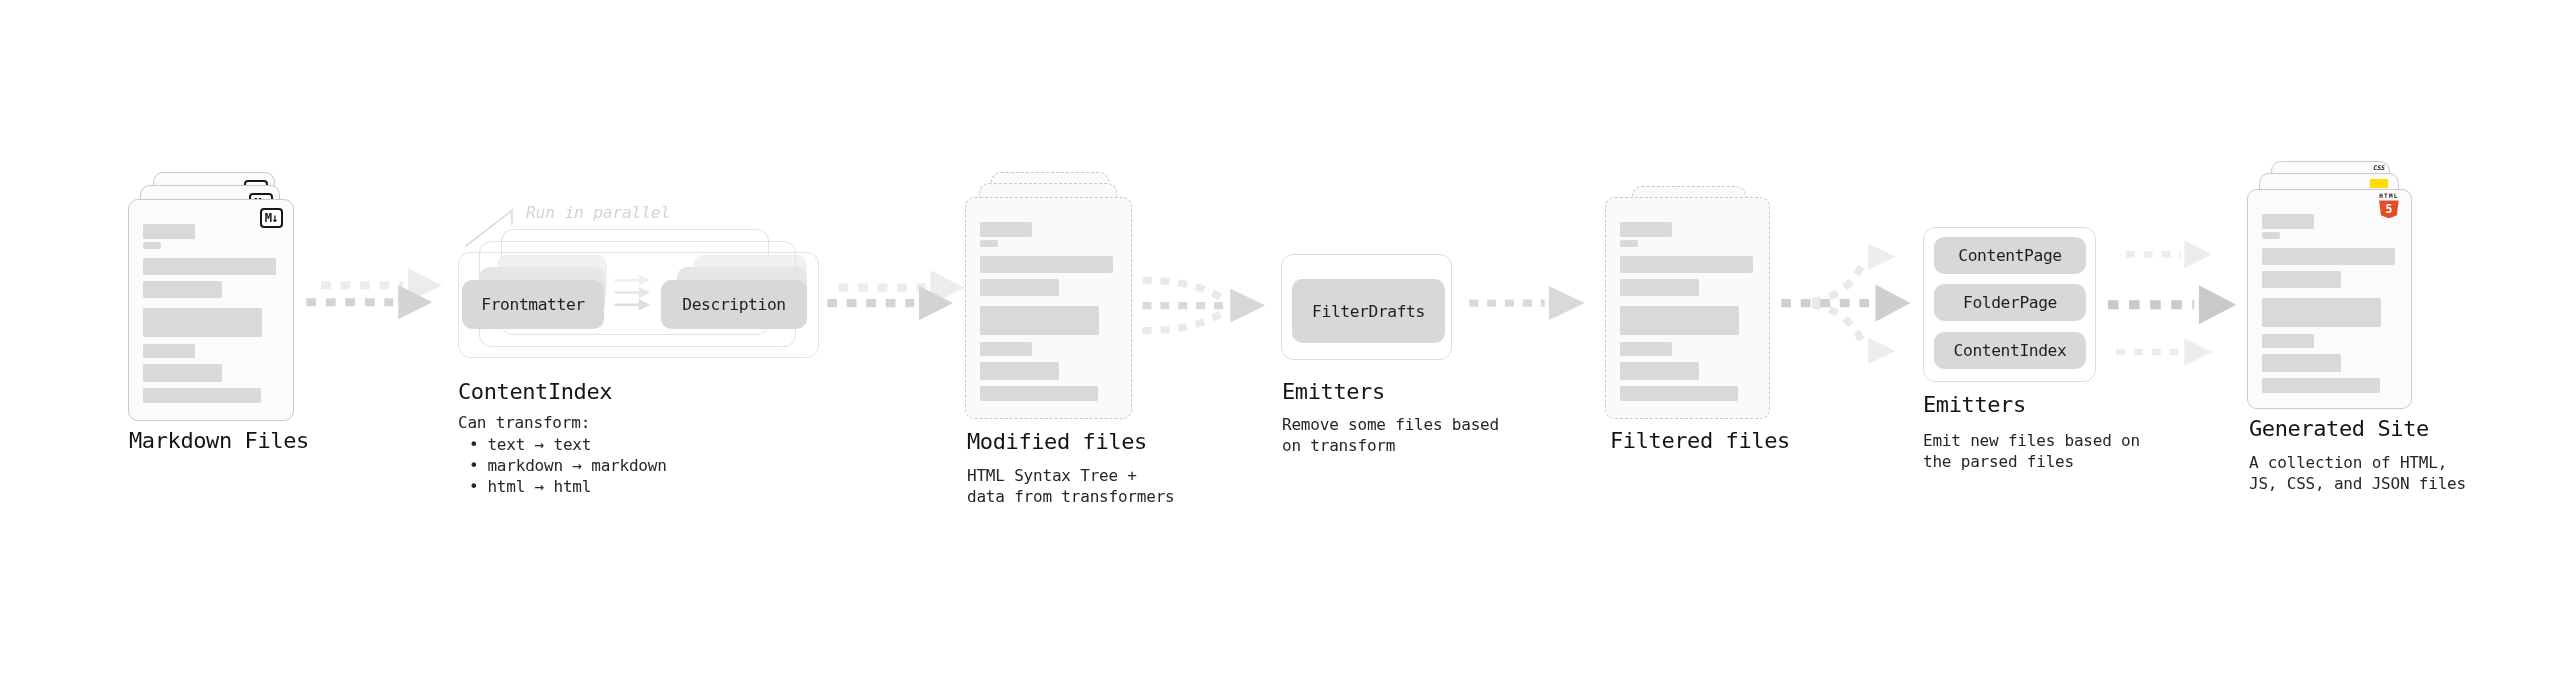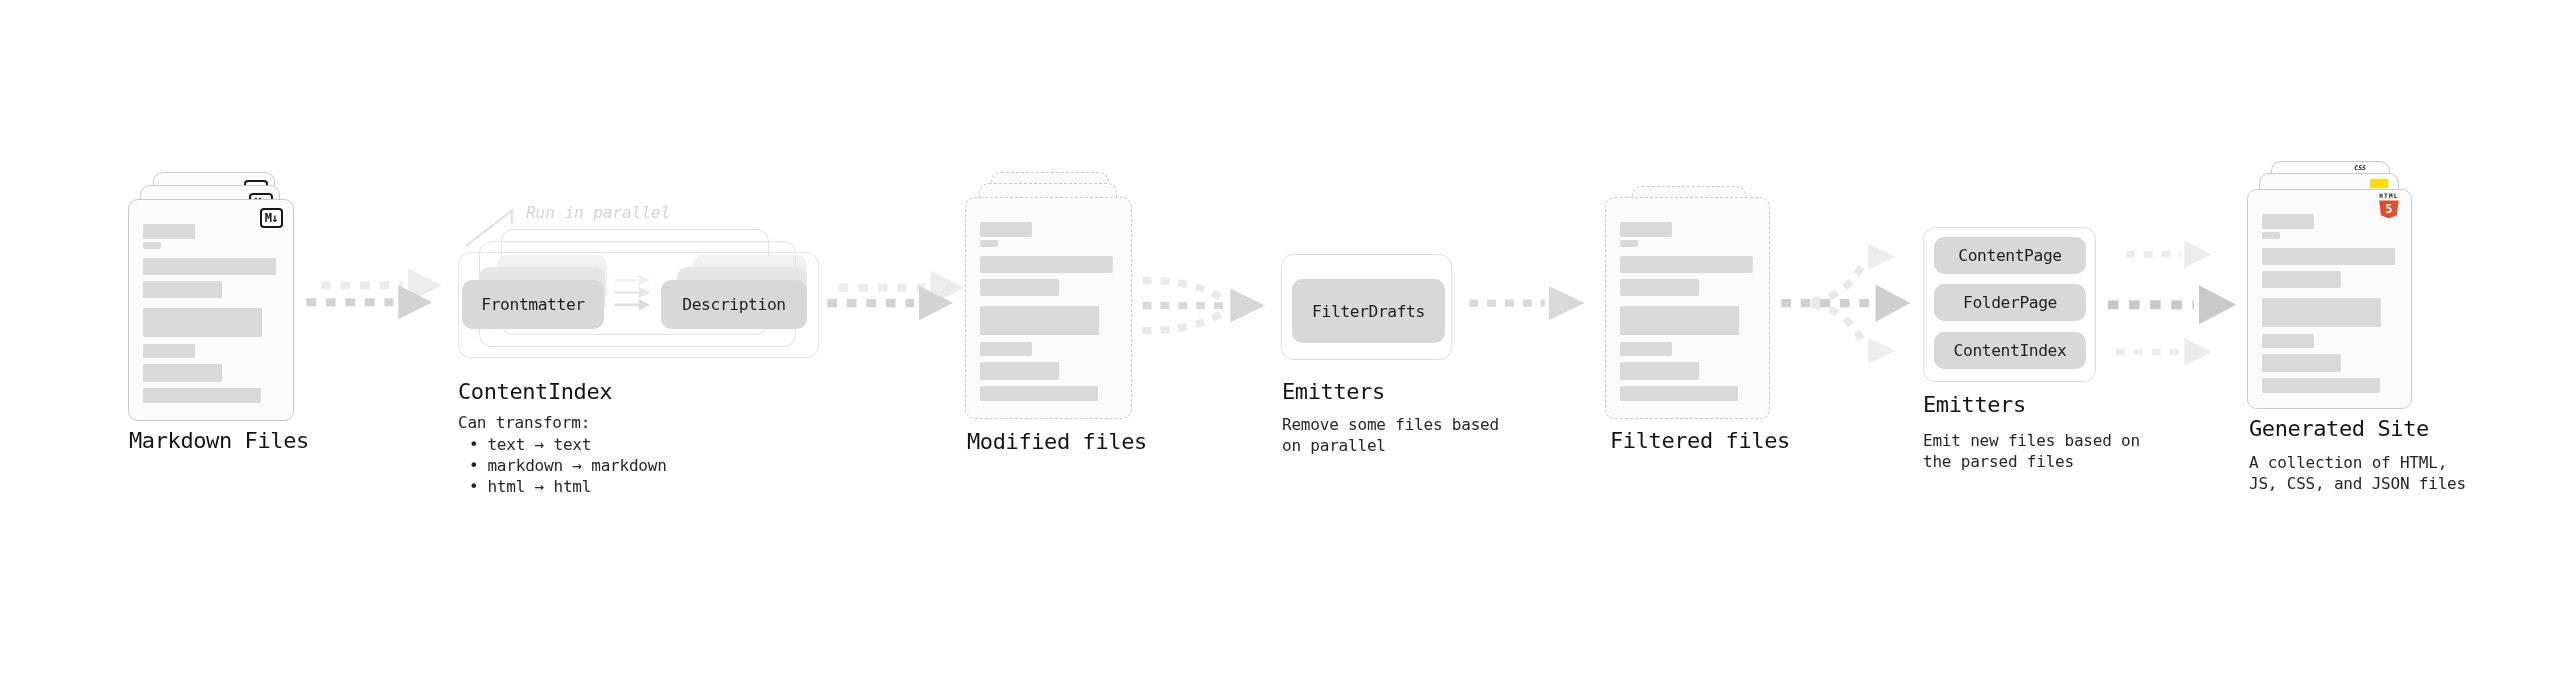--- a/index.html
+++ b/index.html
@@ -23,21 +23,21 @@
     display:flex;align-items:center;justify-content:center;font-size:16.3px;color:#1f1f1f;letter-spacing:-0.4px;text-align:right;}
   .gbox.faded1{background:#e6e6e6;}
   .gbox.faded2{background:#f0f0f0;}
   
   .sec-label{position:absolute;font-size:22px;font-weight:500;line-height:1.15;color:#141414;letter-spacing:-0.4px;white-space:nowrap;}
   .sec-desc{position:absolute;font-size:16px;line-height:21px;color:#262626;letter-spacing:-0.2px;white-space:nowrap;}
   .note{position:absolute;font-size:16.3px;color:#d4d4d4;letter-spacing:-0.2px;white-space:nowrap;}
   .bullet-row{display:flex;align-items:baseline;}
   .bullet-dot{margin-right:9px;}
   
-  .css-badge{position:absolute;right:23px;top:3.3px;font-style:italic;}
+  .css-badge{position:absolute;right:4px;top:3.3px;font-style:italic;}
   .css-badge .css-txt{font-size:6.5px;font-weight:700;color:#15171c;letter-spacing:0;line-height:6.5px;display:block;}
   .css-badge .css-bar{height:2.4px;background:#2563eb;margin-top:0.8px;}
   .js-badge{position:absolute;right:9.8px;top:4.9px;width:18px;height:9px;background:#ffdd00;}
   .html-badge{position:absolute;right:10.6px;top:2.4px;width:23px;text-align:center;}
   .html-badge .html-txt{display:block;font-size:6.1px;font-weight:700;color:#161616;letter-spacing:1.2px;line-height:7.3px;}
   .html-badge .shield{width:19.5px;height:18px;margin:0.8px auto 0;background:#e44d26;
     clip-path:polygon(0 0,100% 0,91% 82%,50% 100%,9% 82%);
     display:flex;align-items:center;justify-content:center;}
   .html-badge .shield span{color:#fff;font-size:11.4px;font-weight:700;line-height:16.3px;}
   .overlay{position:absolute;left:0;top:0;pointer-events:none;}
@@ -103,27 +103,31 @@
         <div class="bar" style="width: 18px; height: 6.5px; margin-bottom: 9px;"></div>
         <div class="bar" style="width: 133px; height: 17px; margin-bottom: 6.5px;"></div>
         <div class="bar" style="width: 79px; height: 17px; margin-bottom: 9.8px;"></div>
         <div class="bar" style="width: 119px; height: 29px; margin-bottom: 6.5px;"></div>
         <div class="bar" style="width: 52px; height: 14.6px; margin-bottom: 5.7px;"></div>
         <div class="bar" style="width: 79px; height: 18px; margin-bottom: 6.5px;"></div>
         <div class="bar" style="width: 118px; height: 14.6px; margin-bottom: 0px;"></div>
       </div>
   </div>
   <div class="sec-label" style="left:967px;top:429px;">Modified files</div>
+  <div class="sec-desc" style="left:967px;top:465px;">
+    <div>HTML Syntax Tree +</div>
+    <div>data from transformers</div>
+  </div>
 
   <div class="frame solidbg" style="left:1281px;top:254px;width:171px;height:106px;"></div>
   <div class="gbox" style="left:1292px;top:279px;width:153px;height:64px;">FilterDrafts</div>
   <div class="sec-label" style="left:1282px;top:379px;">Emitters</div>
   <div class="sec-desc" style="left:1282px;top:414px;">
     <div>Remove some files based</div>
-    <div>on parallel</div>
+    <div>on transform</div>
   </div>
 
   <div class="doc dashed" style="left:1632px;top:186px;width:114px;height:222px;"></div>
   <div class="doc dashed" style="left:1605px;top:197px;width:165px;height:222px;">
     <div class="bars">
         <div class="bar" style="width: 52px; height: 14.6px; margin-bottom: 3.3px;"></div>
         <div class="bar" style="width: 18px; height: 6.5px; margin-bottom: 9px;"></div>
         <div class="bar" style="width: 133px; height: 17px; margin-bottom: 6.5px;"></div>
         <div class="bar" style="width: 79px; height: 17px; margin-bottom: 9.8px;"></div>
         <div class="bar" style="width: 119px; height: 29px; margin-bottom: 6.5px;"></div>

